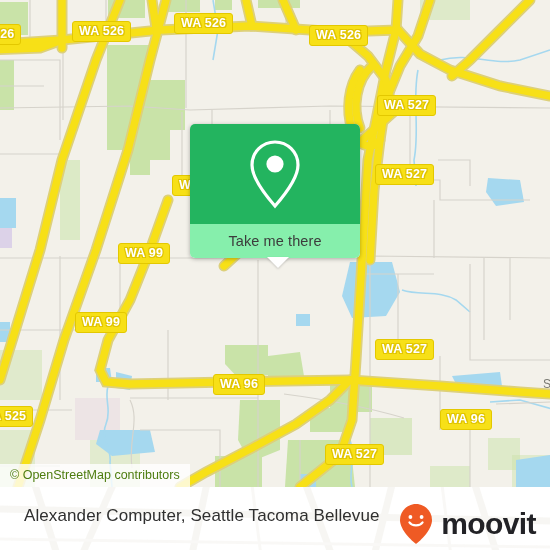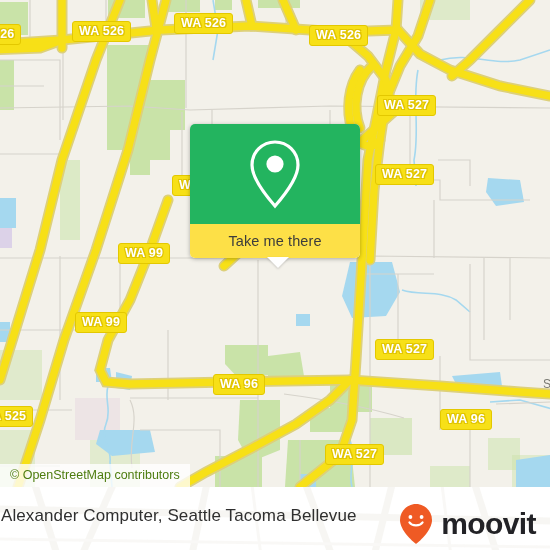--- a/index.html
+++ b/index.html
@@ -71,21 +71,21 @@
     height: 100px;
     border-radius: 5px 5px 0 0;
     background: #23b45f;
     display: flex;
     align-items: center;
     justify-content: center;
   }
   #popup-foot {
     height: 34px;
     border-radius: 0 0 5px 5px;
-    background: #fde047;
+    background: #86efac;
     display: flex;
     align-items: center;
     justify-content: center;
     color: #3c3c3c;
     font-size: 14.5px;
     letter-spacing: .1px;
   }
   #popup-tail {
     position: absolute;
     left: 77px;
@@ -116,21 +116,21 @@
     left: 0;
     top: 487px;
     width: 550px;
     height: 63px;
     background: #ffffff;
     overflow: hidden;
   }
   #footer-watermark { position:absolute; left:0; top:-18px; opacity:.5; }
   #footer-title {
     position: absolute;
-    left: 1px;
+    left: 24px;
     top: 19px;
     font-size: 17px;
     color: #2f2f2f;
     white-space: nowrap;
     letter-spacing: .1px;
   }
   #brand {
     position: absolute;
     right: 14px;
     top: 16px;

